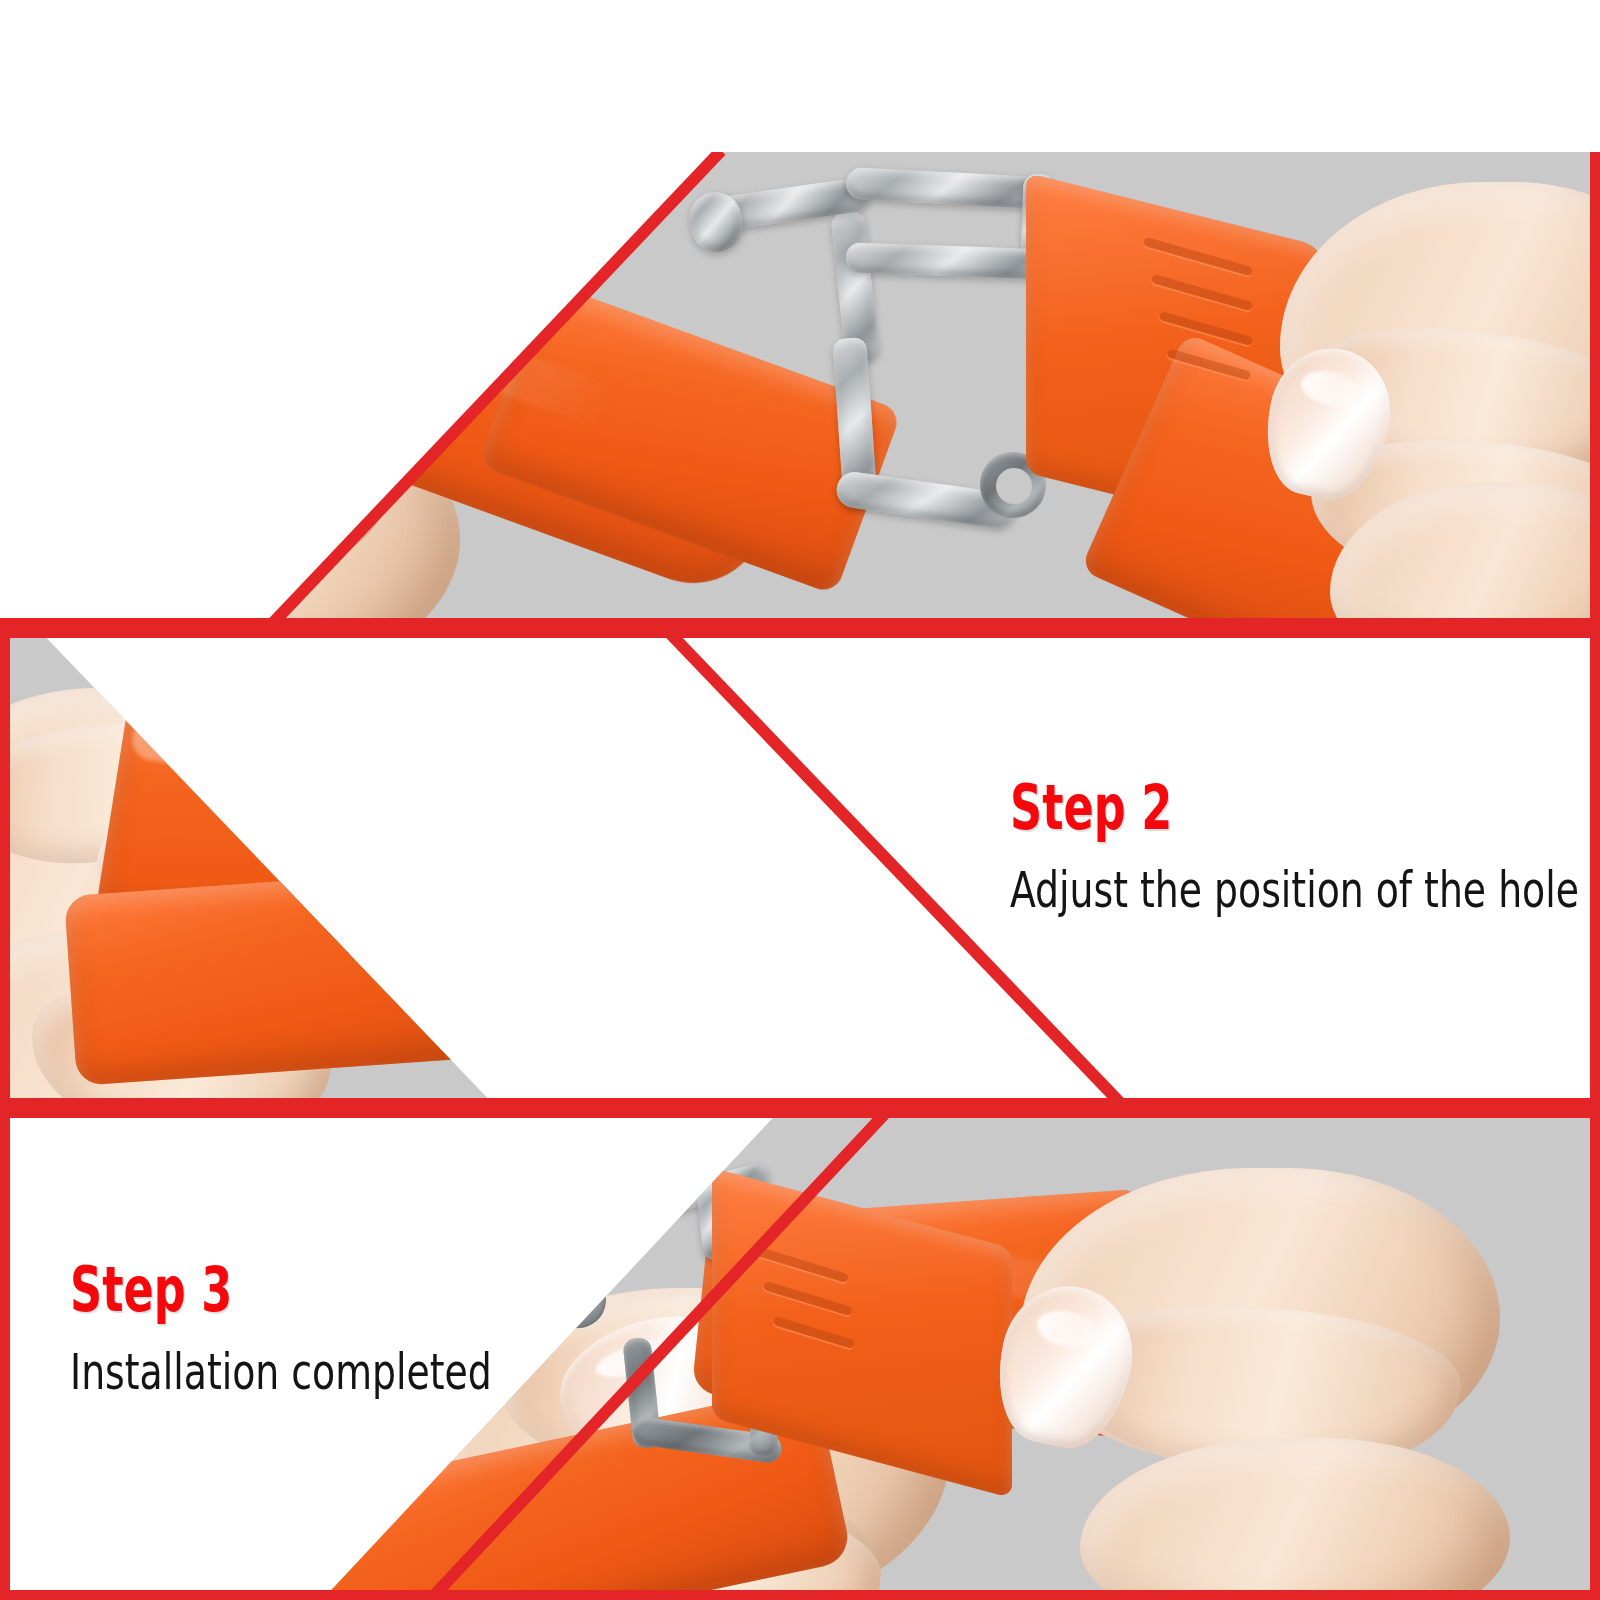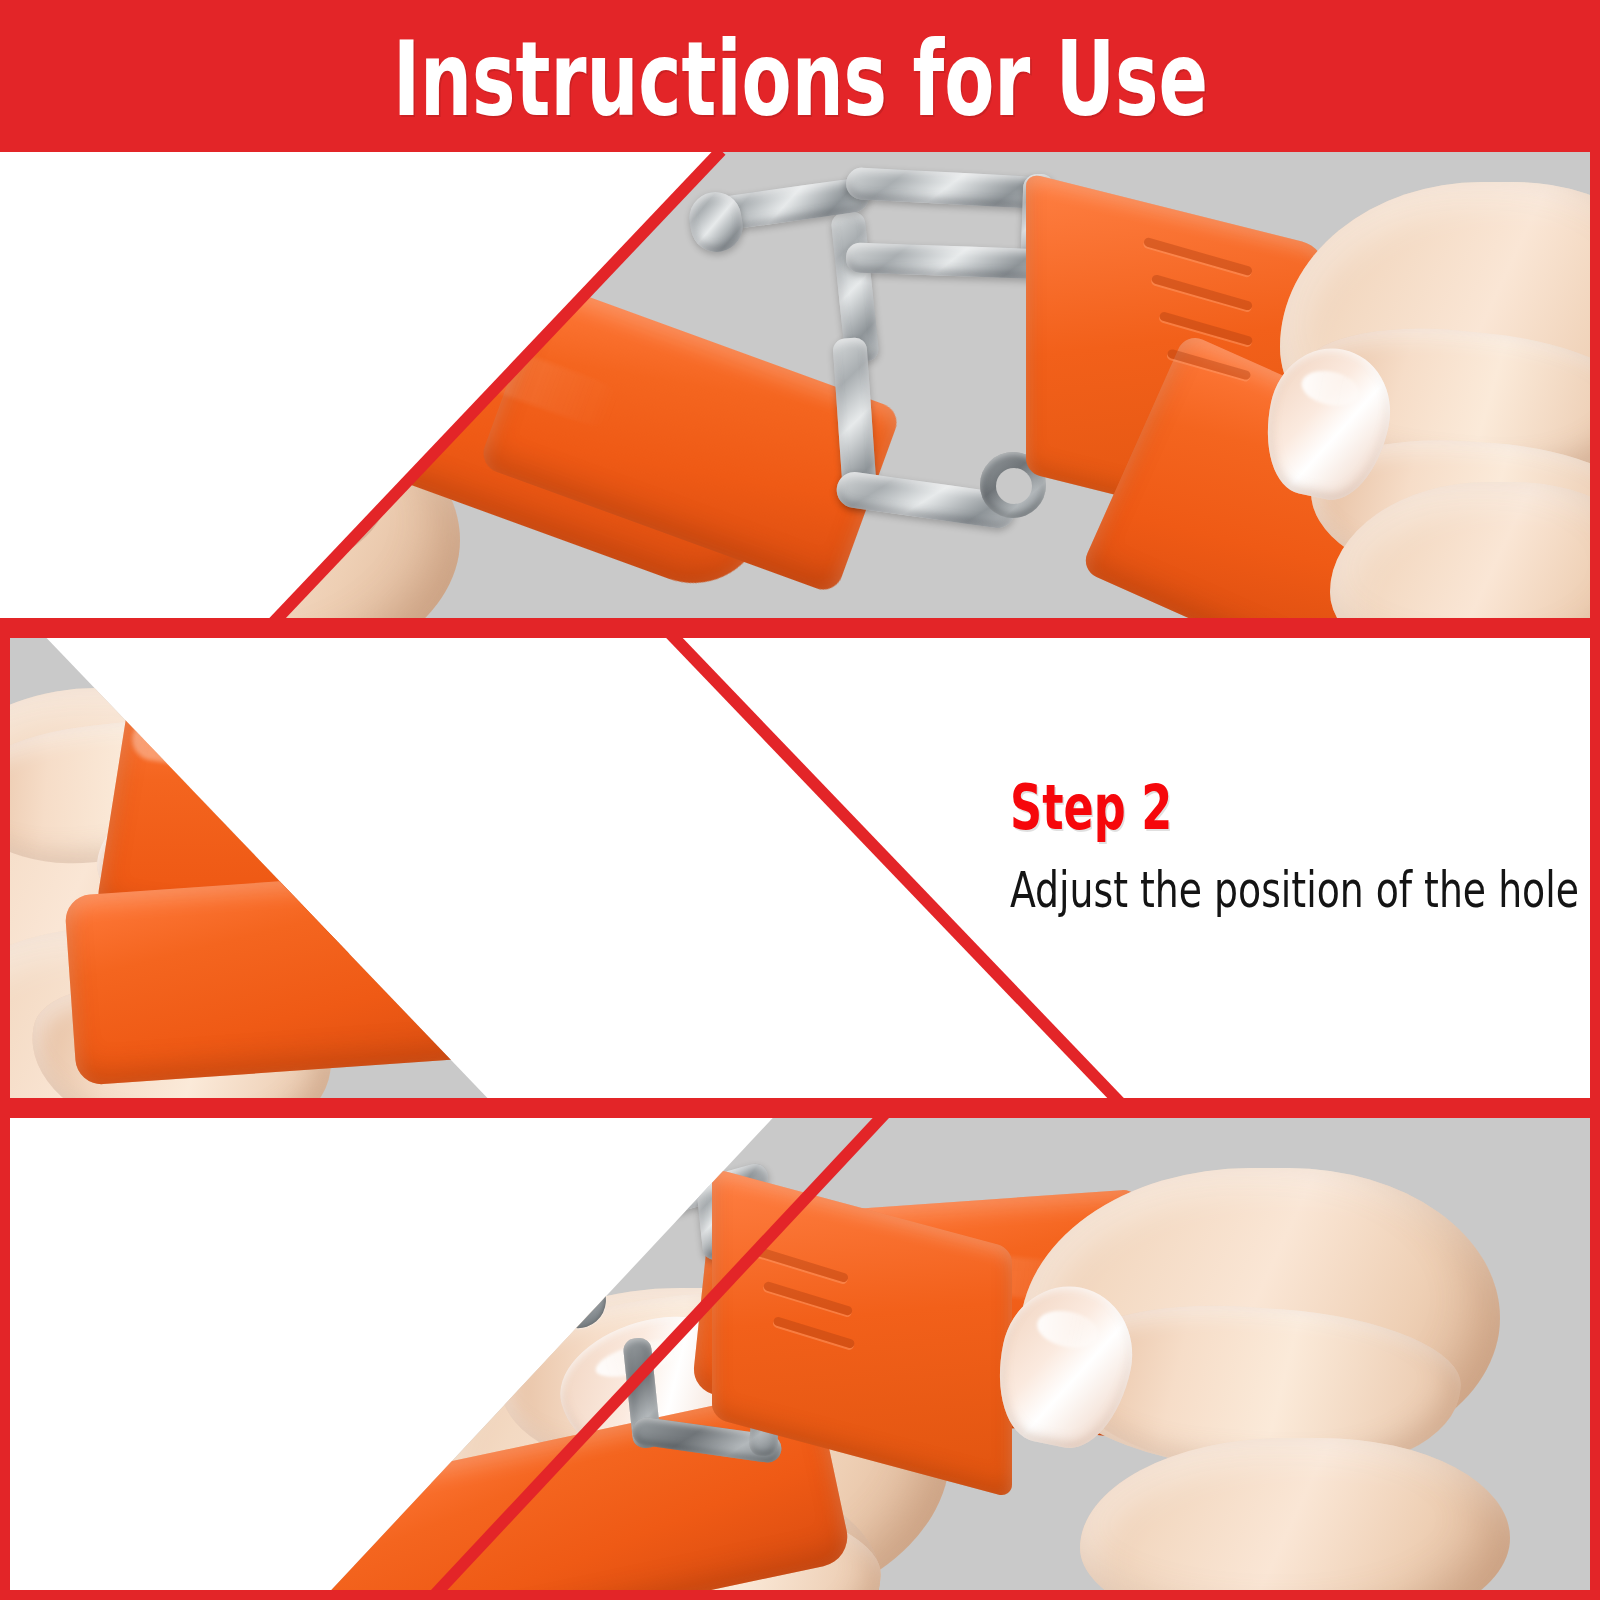--- a/index.html
+++ b/index.html
@@ -167,23 +167,20 @@
                 inset 0 -3px 8px rgba(40,45,50,.5);
   }
   .blurbg{filter:blur(0.6px);}
   .soft{filter:blur(2.2px);opacity:.85;}
 </style>
 </head>
 <body>
 
 <div id="root">
 
-  <div class="header">
-    <div class="header-title">Instructions for Use</div>
-  </div>
 
   <div class="panel panel-1">
 
     <div class="photo clip-p1">
       <div class="stage">
 
         <div class="hand" style="left:-60px;top:238px;width:520px;height:300px;"></div>
         <div class="finger" style="left:40px;top:196px;width:250px;height:130px;transform:rotate(-12deg);"></div>
         <div class="finger" style="left:90px;top:300px;width:300px;height:130px;transform:rotate(-8deg);"></div>
         <div class="nail" style="left:140px;top:392px;width:150px;height:104px;transform:rotate(-14deg);"></div>
@@ -300,17 +297,21 @@
 
         <div class="hand" style="left:1020px;top:60px;width:480px;height:300px;"></div>
         <div class="finger" style="left:1060px;top:200px;width:400px;height:160px;transform:rotate(4deg);"></div>
         <div class="nail" style="left:1000px;top:178px;width:130px;height:160px;transform:rotate(12deg);"></div>
         <div class="hand" style="left:1080px;top:330px;width:430px;height:200px;"></div>
       </div>
     </div>
 
     <div class="divider" style="left:654px;top:-92px;width:12px;height:676px;transform:rotate(43.1deg);"></div>
 
+    <div class="textblock tb-3">
+      <div class="step-label">Step 3</div>
+      <div class="step-desc">Installation completed</div>
+    </div>
 
     <div class="frame"></div>
   </div>
 
 </div>
 
 </body></html>

